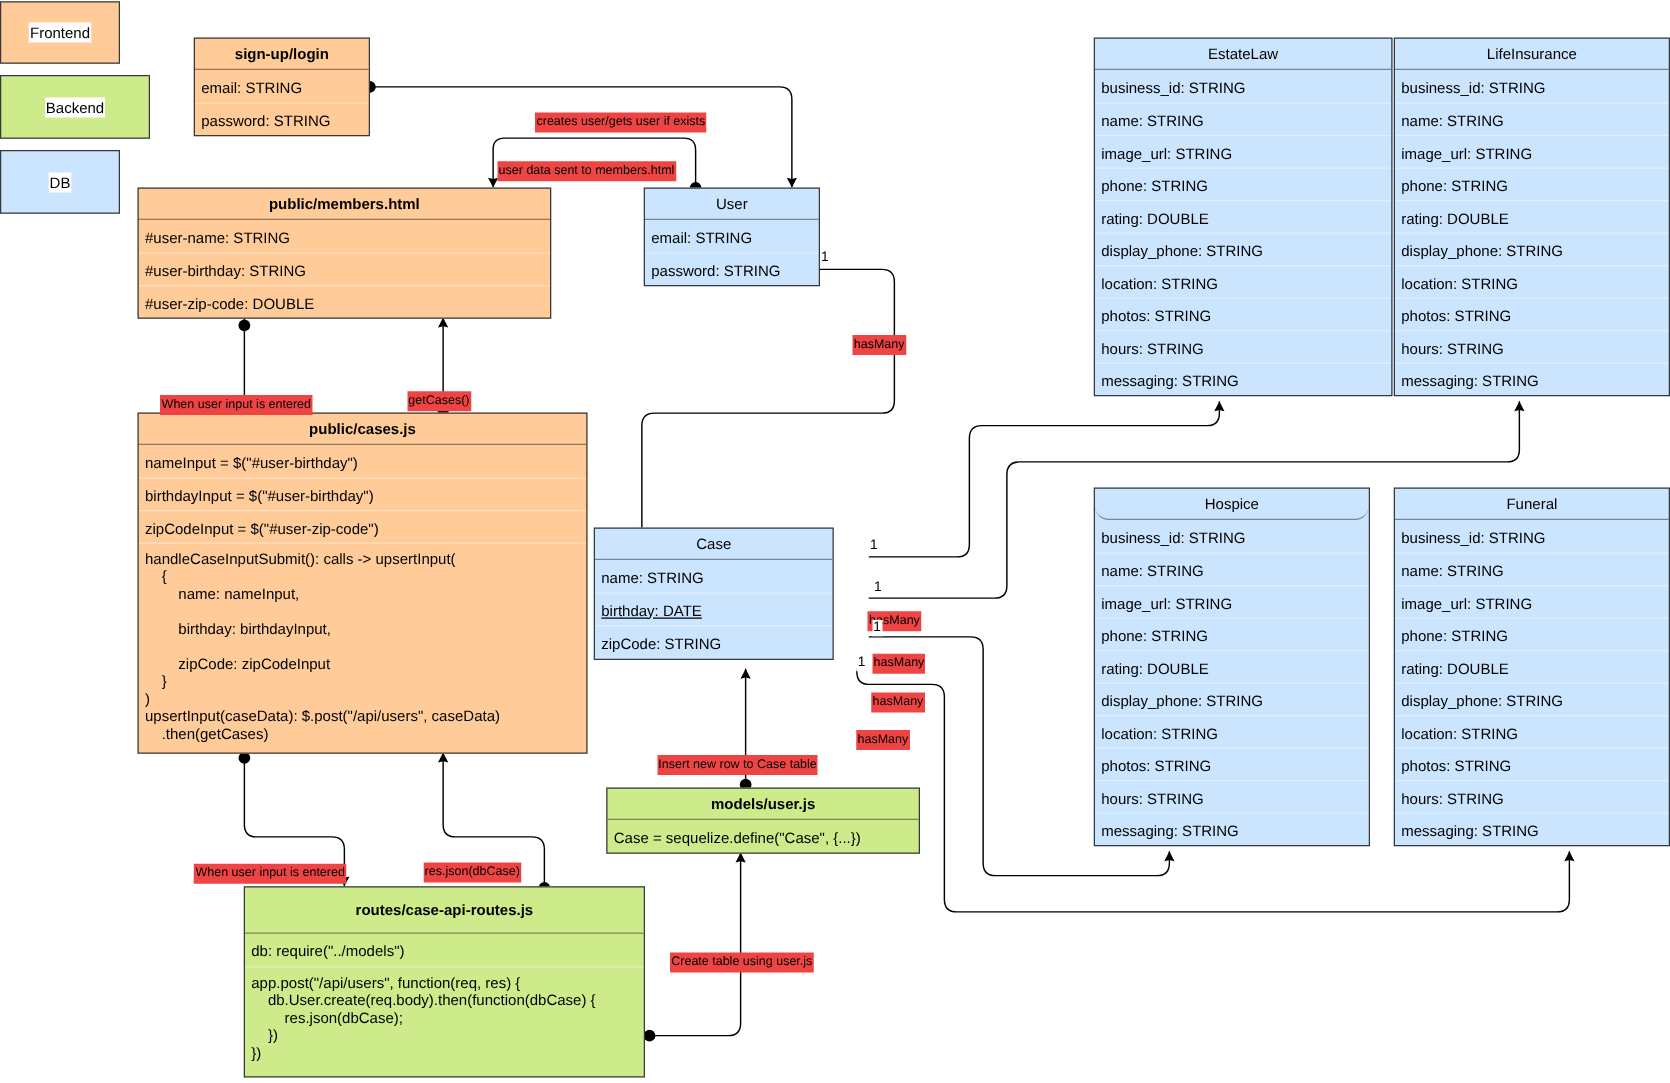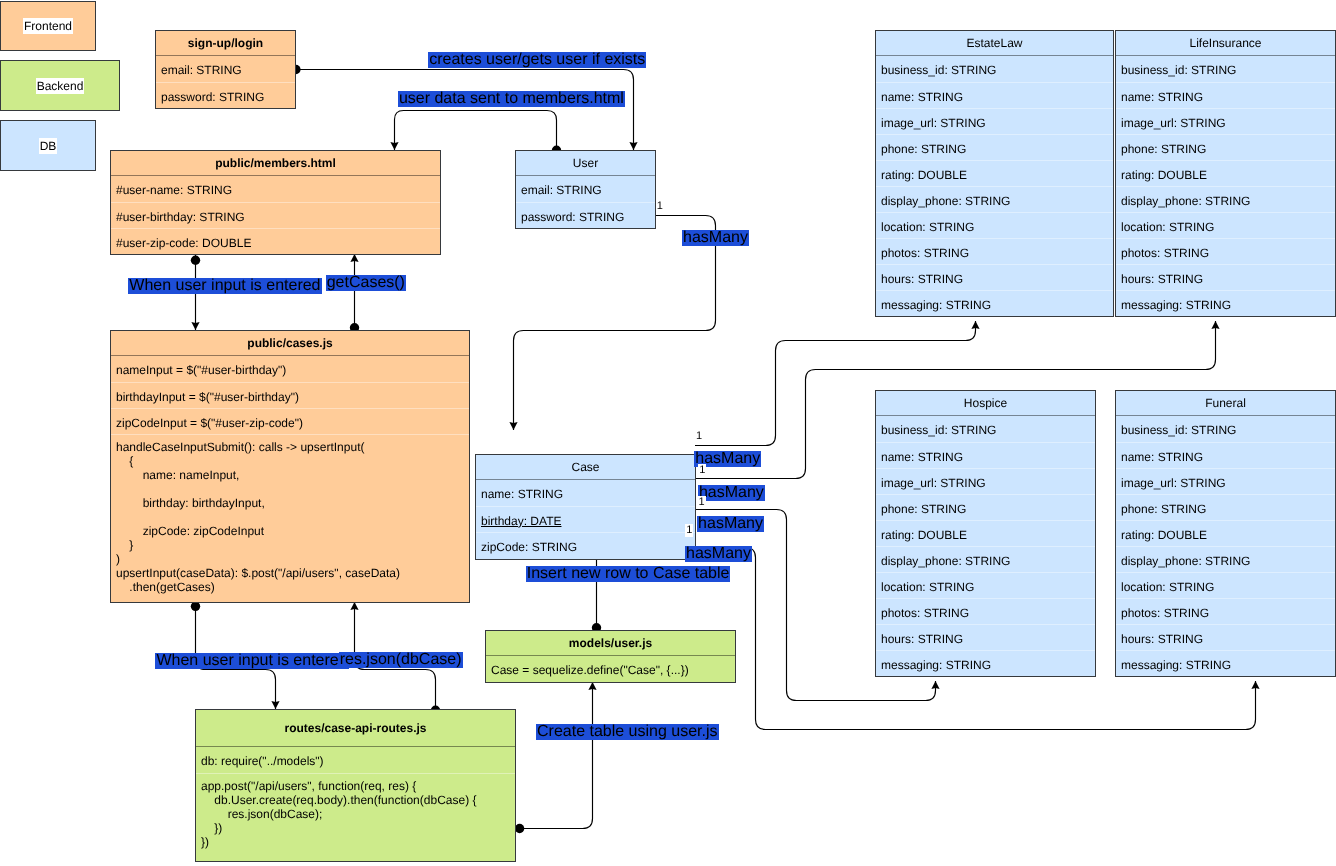--- a/index.html
+++ b/index.html
@@ -19,22 +19,22 @@
            display:flex;align-items:center;padding-top:2px;}
   .tbl-row.multi{display:block;padding-top:5px;line-height:14px;}
   .tbl-hdr + .tbl-row{border-top:none;}
   .legend-box{position:absolute;box-sizing:border-box;border:1px solid #36393d;
           display:flex;align-items:center;justify-content:center;font-size:12px;color:#000;}
   .legend-box span{background:#fff;padding:3px 1px 3px 1px;line-height:10px;
                    position:relative;top:0px;}
   #conn{position:absolute;left:0;top:0;width:1336px;height:866px;overflow:visible;}
   #conn path.wire{fill:none;stroke:#000;stroke-width:1.15;}
   #conn .marker{fill:#000;stroke:none;}
-  .edge-label{position:absolute;font-size:16px;color:#000;white-space:nowrap;
-              background:#1d4ed8;line-height:13px;padding:1px 1px 2px 1px;}
+  .edge-label{position:absolute;font-size:10px;color:#000;white-space:nowrap;
+              background:#ef4444;line-height:13px;padding:1px 1px 2px 1px;margin-top:38px;}
   .mult{position:absolute;font-size:11px;color:#000;background:#fff;line-height:13px;
         padding:0 1px;}
 </style>
 </head>
 <body>
 
 <div id="canvas">
   <svg id="conn" viewBox="0 0 1336 866" xmlns="http://www.w3.org/2000/svg">
       <g>
         <path class="wire" d="M 296 69.5 L 623.5 69.5 Q 633.5 69.5 633.5 79.5 L 633.5 150"></path>
@@ -135,21 +135,21 @@
         name: nameInput,
 
         birthday: birthdayInput,
 
         zipCode: zipCodeInput
     }
 )
 upsertInput(caseData): $.post("/api/users", caseData)
     .then(getCases)</div>
       </div>
-      <div class="tbl" style="left: 475px; top: 454px; width: 221px; height: 106px; background: rgb(204, 229, 255);">
+      <div class="tbl" style="left: 475px; top: 422px; width: 192px; height: 106px; background: rgb(204, 229, 255);">
         <div class="tbl-hdr plain" style="height: 25px;">Case</div>
         <div class="tbl-row" style="height: 26px;">name: STRING</div>
         <div class="tbl-row" style="height: 26px; text-decoration: underline;">birthday: DATE</div>
         <div class="tbl-row" style="height: 27px;">zipCode: STRING</div>
       </div>
       <div class="tbl" style="left: 485px; top: 630px; width: 251px; height: 53px; background: rgb(205, 235, 139);">
         <div class="tbl-hdr" style="height: 25px;">models/user.js</div>
         <div class="tbl-row" style="height: 26px;">Case = sequelize.define("Case", {...})</div>
       </div>
       <div class="tbl" style="left: 195px; top: 709px; width: 321px; height: 153px; background: rgb(205, 235, 139);">
@@ -181,21 +181,21 @@
         <div class="tbl-row" style="height: 26px;">image_url: STRING</div>
         <div class="tbl-row" style="height: 26px;">phone: STRING</div>
         <div class="tbl-row" style="height: 26px;">rating: DOUBLE</div>
         <div class="tbl-row" style="height: 26px;">display_phone: STRING</div>
         <div class="tbl-row" style="height: 26px;">location: STRING</div>
         <div class="tbl-row" style="height: 26px;">photos: STRING</div>
         <div class="tbl-row" style="height: 26px;">hours: STRING</div>
         <div class="tbl-row" style="height: 26px;">messaging: STRING</div>
       </div>
       <div class="tbl" style="left: 875px; top: 390px; width: 221px; height: 287px; background: rgb(204, 229, 255);">
-        <div class="tbl-hdr plain" style="height: 25px;">Hospice</div>
+        <div class="tbl-hdr plain" style="height: 25px; border-radius: 11px;">Hospice</div>
         <div class="tbl-row" style="height: 26px;">business_id: STRING</div>
         <div class="tbl-row" style="height: 26px;">name: STRING</div>
         <div class="tbl-row" style="height: 26px;">image_url: STRING</div>
         <div class="tbl-row" style="height: 26px;">phone: STRING</div>
         <div class="tbl-row" style="height: 26px;">rating: DOUBLE</div>
         <div class="tbl-row" style="height: 26px;">display_phone: STRING</div>
         <div class="tbl-row" style="height: 26px;">location: STRING</div>
         <div class="tbl-row" style="height: 26px;">photos: STRING</div>
         <div class="tbl-row" style="height: 26px;">hours: STRING</div>
         <div class="tbl-row" style="height: 26px;">messaging: STRING</div>

